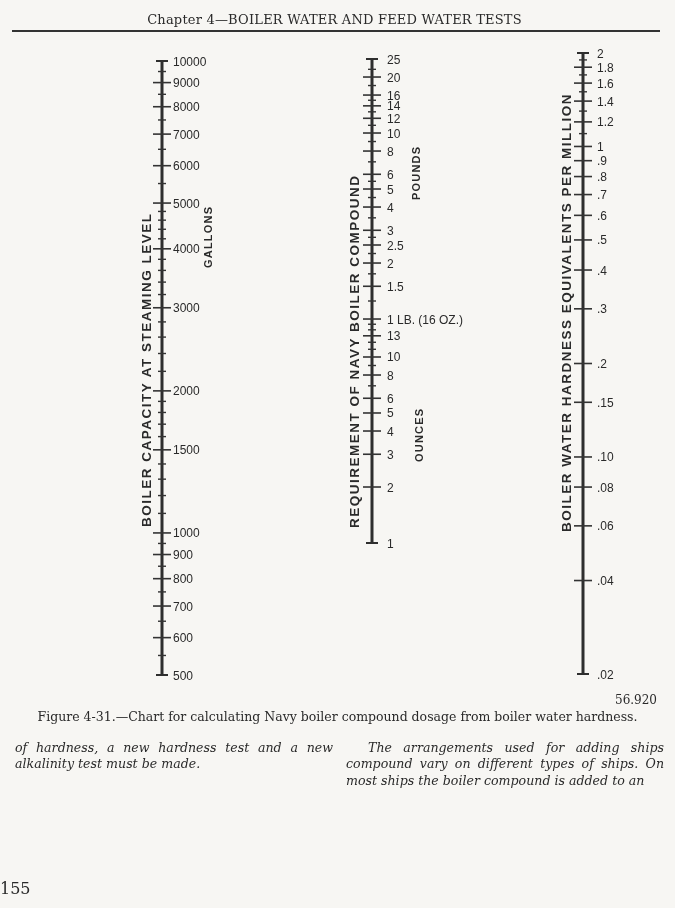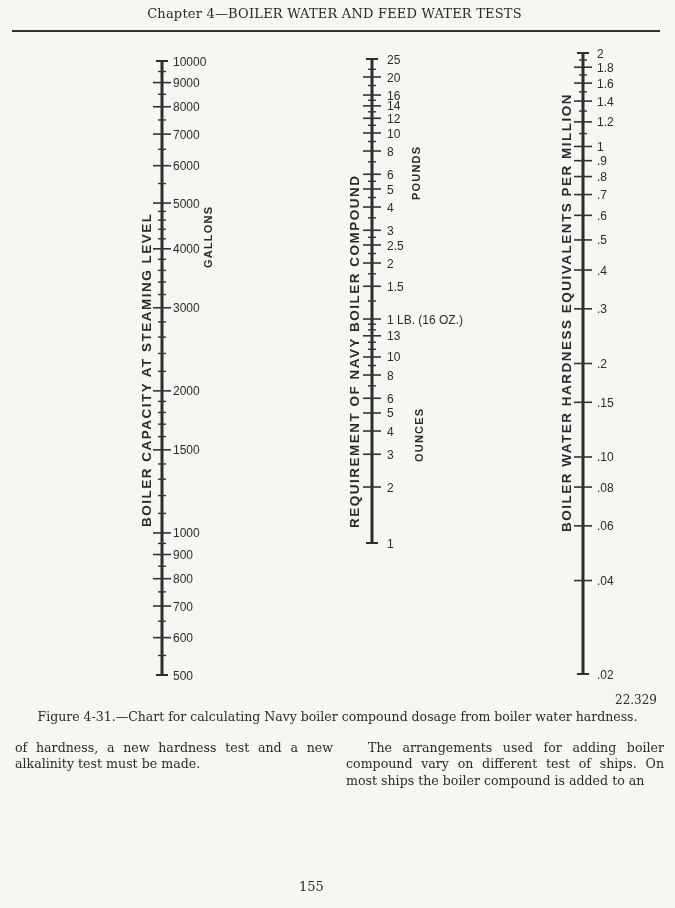--- a/index.html
+++ b/index.html
@@ -1,31 +1,31 @@
 <!DOCTYPE html>
 <html><head>
 <meta charset="utf-8">
 <style>
   html, body { margin:0; padding:0; }
   body { width:675px; height:908px; background:#f7f6f3; position:relative; overflow:hidden; color:#2a2a2a; }
   .serif { font-family: "DejaVu Serif", "Liberation Serif", serif; }
-  #header { position:absolute; top:6px; left:0; width:669px; text-align:center; font-size:13px; letter-spacing:0.2px; }
+  #header { position:absolute; top:12px; left:0; width:669px; text-align:center; font-size:13px; letter-spacing:0.2px; }
   #rule { position:absolute; top:30px; left:12px; width:648px; height:2px; background:#333; }
   #nomo { position:absolute; left:0; top:0; }
   .tick-label { font-family: "Liberation Sans", "DejaVu Sans", sans-serif; font-size:12px; fill:#2a2a2a; transform-box: fill-box; }
   .axis-title { font-family: "Liberation Sans", "DejaVu Sans", sans-serif; font-weight:bold; font-size:13.5px; fill:#2a2a2a; letter-spacing:1.5px; }
   .unit-title { font-family: "Liberation Sans", "DejaVu Sans", sans-serif; font-weight:bold; font-size:11px; fill:#2a2a2a; letter-spacing:1.2px; }
   #fignum { position:absolute; top:693px; right:18px; font-size:12px; }
   #caption { position:absolute; top:709px; left:0; width:675px; text-align:center; font-size:12.5px; }
   .col { position:absolute; top:740px; width:318px; font-size:12.6px; line-height:16.3px; text-align:justify; }
   #colL { left:15px; }
   #colR { left:346px; }
-  .col p { margin:0; text-indent:0; }
+  .col p { margin:0; text-indent:0;font-style:italic; }
   .col p.ind { text-indent:22px; }
-  #pageno { position:absolute; top:879px; left:0; width:623px; text-align:center; font-size:13px; }
+  #pageno { position:absolute; top:879px; left:0; width:623px; font-size:16px; }
 </style>
 </head>
 <body>
 
 <div id="header" class="serif">Chapter 4—BOILER WATER AND FEED WATER TESTS</div>
 <div id="rule"></div>
 
 <svg id="nomo" width="675" height="700">
   <g id="axis-capacity">
       <line x1="162" y1="61" x2="162" y2="675" stroke="#2e2e2e" stroke-width="3"></line>
@@ -215,23 +215,23 @@
   <text class="axis-title" transform="translate(151,527) rotate(-90)">BOILER CAPACITY AT STEAMING LEVEL</text>
   <text class="unit-title" transform="translate(212,268) rotate(-90)">GALLONS</text>
 
   <text class="axis-title" transform="translate(359,528) rotate(-90)">REQUIREMENT OF NAVY BOILER COMPOUND</text>
   <text class="unit-title" transform="translate(420,200) rotate(-90)">POUNDS</text>
   <text class="unit-title" transform="translate(423,462) rotate(-90)">OUNCES</text>
 
   <text class="axis-title" transform="translate(571,532) rotate(-90)">BOILER WATER HARDNESS EQUIVALENTS PER MILLION</text>
 </svg>
 
-<div id="fignum" class="serif">22.329</div>
+<div id="fignum" class="serif">56.920</div>
 <div id="caption" class="serif">Figure 4-31.—Chart for calculating Navy boiler compound dosage from boiler water hardness.</div>
 
 <div id="colL" class="col serif">
   <p>of hardness, a new hardness test and a new alkalinity test must be made.</p>
 </div>
 <div id="colR" class="col serif">
-  <p class="ind">The arrangements used for adding boiler compound vary on different test of ships. On most ships the boiler compound is added to an</p>
+  <p class="ind">The arrangements used for adding ships compound vary on different types of ships. On most ships the boiler compound is added to an</p>
 </div>
 
 <div id="pageno" class="serif">155</div>
 
 </body></html>

